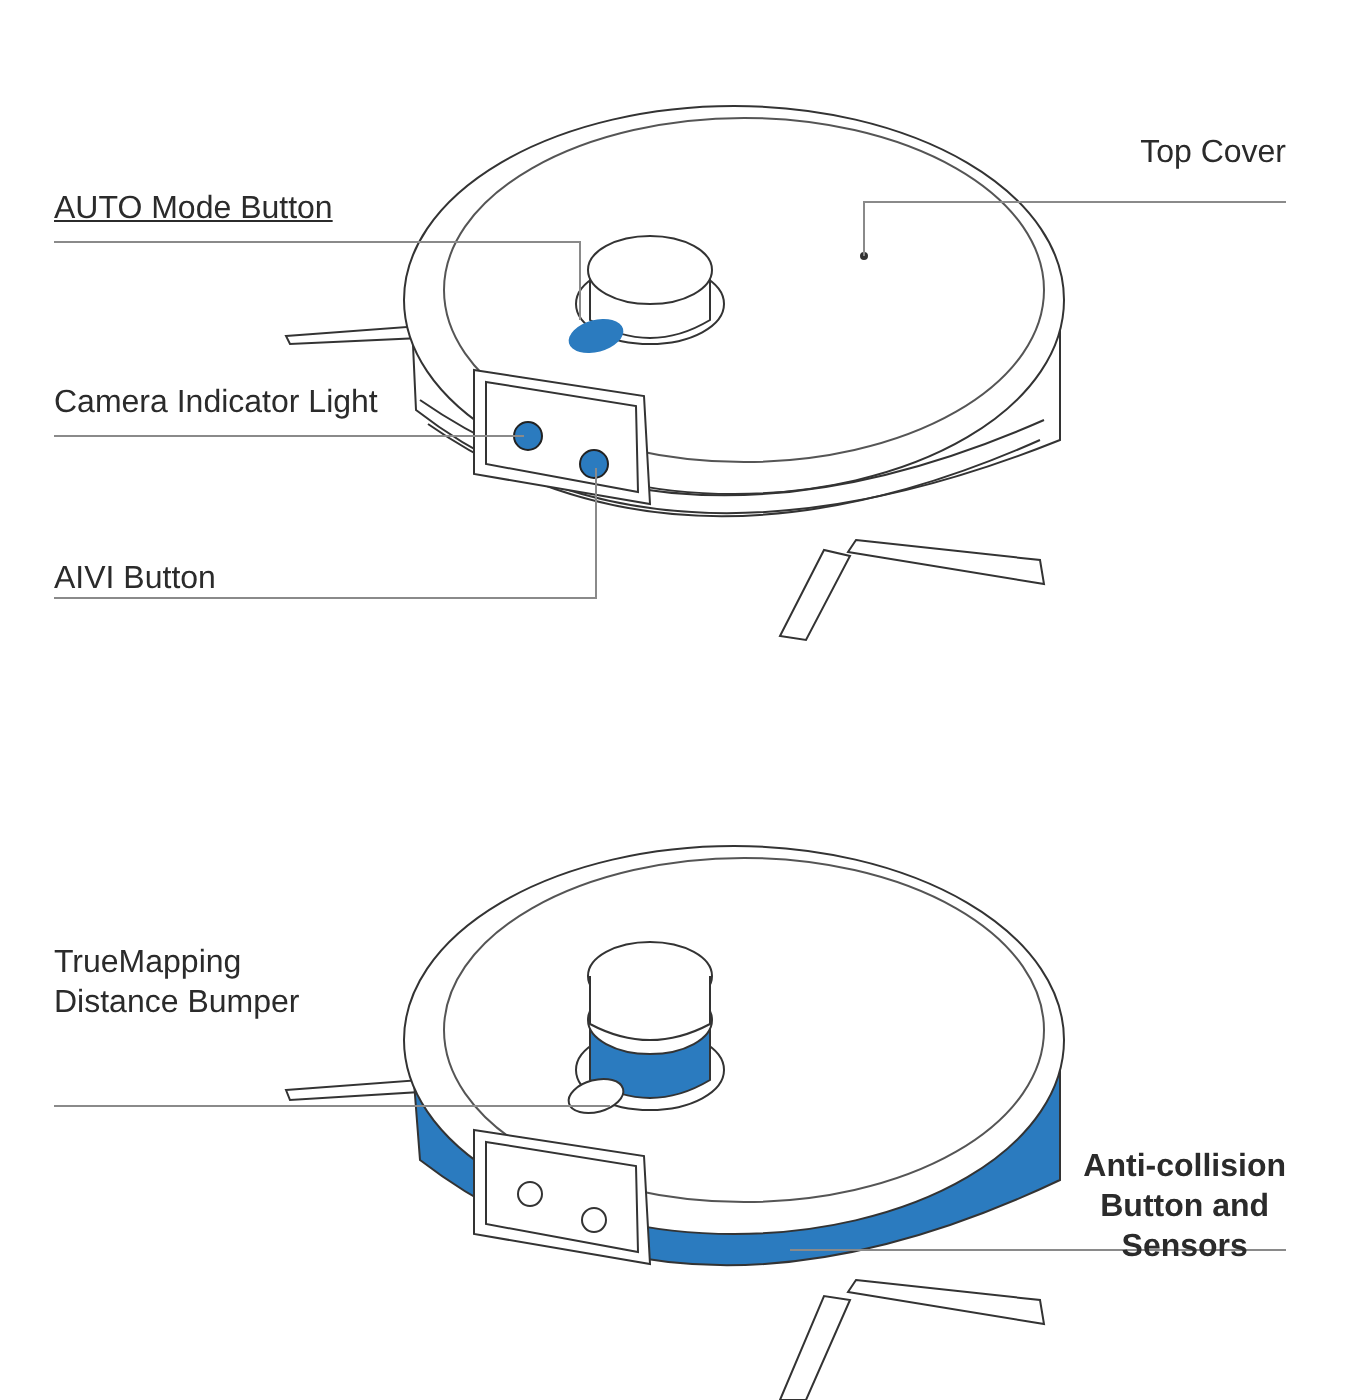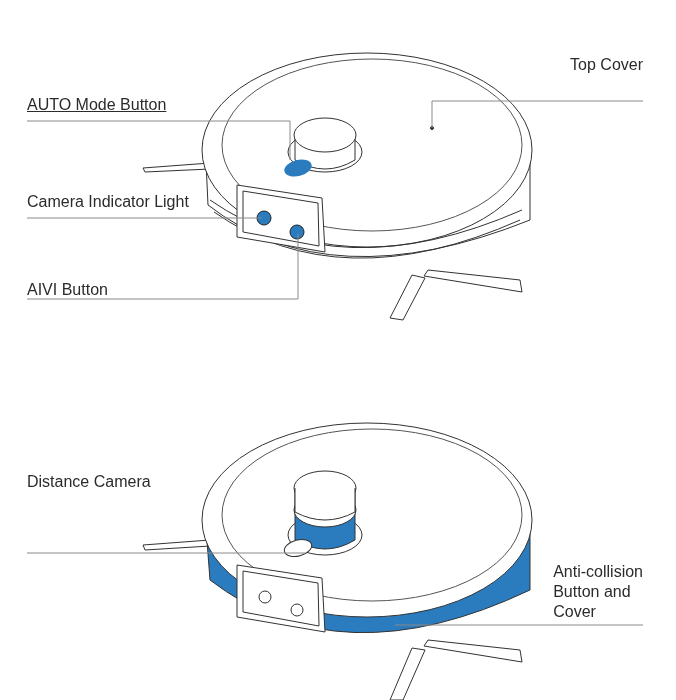--- a/index.html
+++ b/index.html
@@ -1,18 +1,18 @@
 <!DOCTYPE html>
 <html><head>
 <meta charset="utf-8">
 <style>
   html,body{margin:0;padding:0;background:#ffffff;}
   body{width:676px;height:700px;position:relative;overflow:hidden;font-family:"Liberation Sans",sans-serif;}
   .label{position:absolute;font-size:16px;color:#2b2b2b;line-height:20px;white-space:nowrap;}
-  .label.right{text-align:left;}
+  .label.right{text-align:center;margin-top:12px;}
   svg{position:absolute;left:0;top:0;}
 </style>
 </head>
 <body>
 
 <svg width="676" height="700" viewBox="0 0 676 700">
 
   <g fill="none" stroke="#333" stroke-width="1">
 
     <polygon points="143,168 210,163 210,169 145,172" fill="#fff"></polygon>
@@ -70,19 +70,20 @@
     <line x1="395" y1="625" x2="643" y2="625"></line>
   </g>
 </svg>
 
 <div class="label right" style="right:33px;top:55px;">Top Cover</div>
 <div class="label" style="left:27px;top:95px;text-decoration:underline;">AUTO Mode Button</div>
 <div class="label" style="left:27px;top:192px;text-align:center;">Camera Indicator Light</div>
 <div class="label" style="left:27px;top:280px;">AIVI Button</div>
 
 <div class="label" style="left:27px;top:472px;">
-  <div>Distance Camera</div>
+  <div>TrueMapping</div>
+  <div>Distance Bumper</div>
 </div>
-<div class="label right" style="right:33px;top:562px;">
+<div class="label right" style="right:33px;top:562px;font-weight:bold;">
   <div>Anti-collision</div>
   <div>Button and</div>
-  <div>Cover</div>
+  <div>Sensors</div>
 </div>
 
 </body></html>

